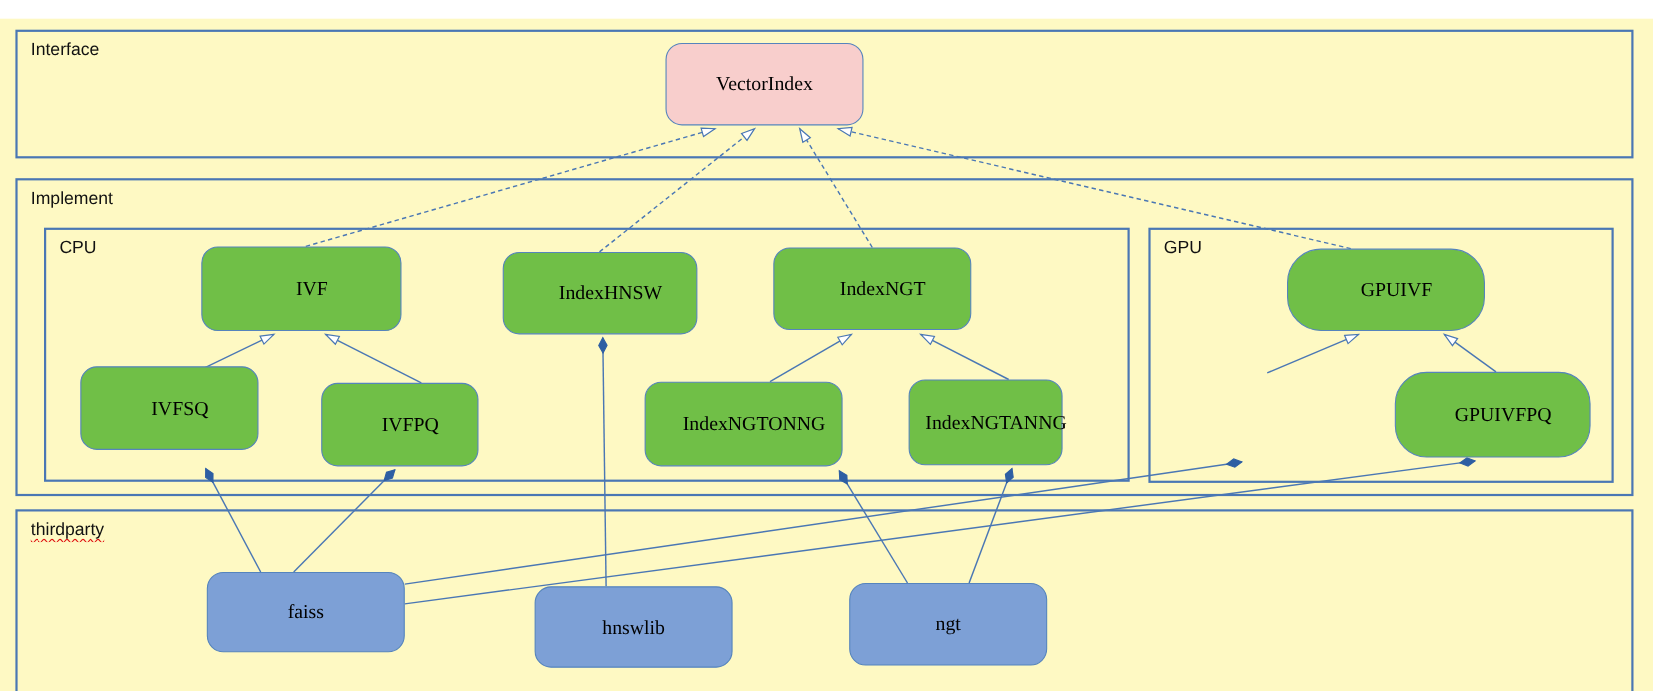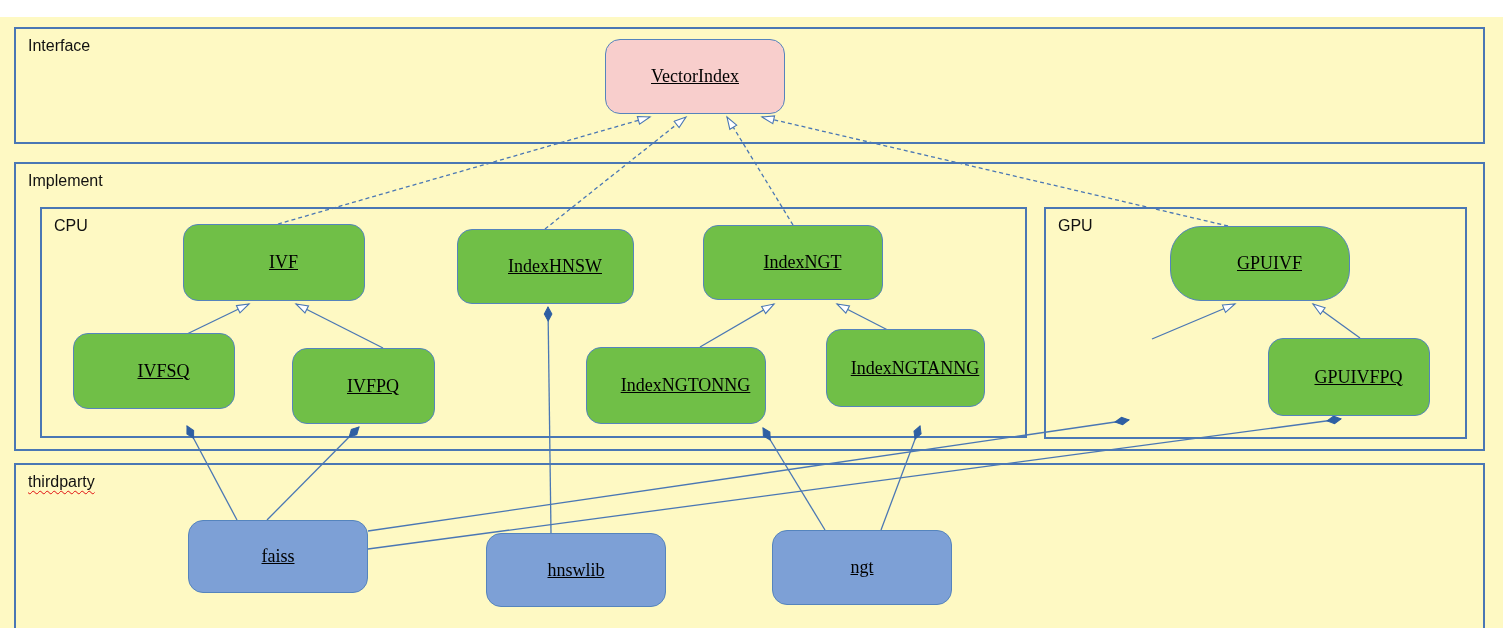--- a/index.html
+++ b/index.html
@@ -43,21 +43,20 @@
     box-sizing: border-box;
     border: 1.5px solid #5584bd;
     border-radius: 15px;
     display: flex;
     align-items: center;
     justify-content: center;
     font-family: "Liberation Serif", "DejaVu Serif", serif;
     font-size: 18px;
     color: #000000;
     text-align: center;
-    text-decoration: underline;
   }
   .node.pink  { background: #f8cecc; }
   .node.green { background: #70bf47; padding-left: 19px; }
   .node.blue  { background: #7da0d6; }
   .edges {
     position: absolute;
     left: 0;
     top: 0;
     width: 1503px;
     height: 628px;
@@ -143,30 +142,30 @@
   </div>
 
   <div class="node green" style="left:292px; top:331px; width:143px; height:76px;">
     <span>IVFPQ</span>
   </div>
 
   <div class="node green" style="left:586px; top:330px; width:180px; height:77px;">
     <span>IndexNGTONNG</span>
   </div>
 
-  <div class="node green" style="left:826px; top:312px; width:159px; height:78px;">
+  <div class="node green" style="left:826px; top:328px; width:140px; height:78px;">
     <span>IndexNGTANNG</span>
   </div>
 
   <div class="node green" style="left:1170px; top:209px; width:180px; height:75px;border-radius:31px;">
     <span>GPUIVF</span>
   </div>
 
 
-  <div class="node green" style="left:1268px; top:321px; width:162px; height:78px;">
+  <div class="node green" style="left:1268px; top:321px; width:178px; height:78px;border-radius:29px;">
     <span>GPUIVFPQ</span>
   </div>
 
   <div class="node blue" style="left:188px; top:503px; width:180px; height:73px;">
     <span>faiss</span>
   </div>
 
   <div class="node blue" style="left:486px; top:516px; width:180px; height:74px;">
     <span>hnswlib</span>
   </div>

